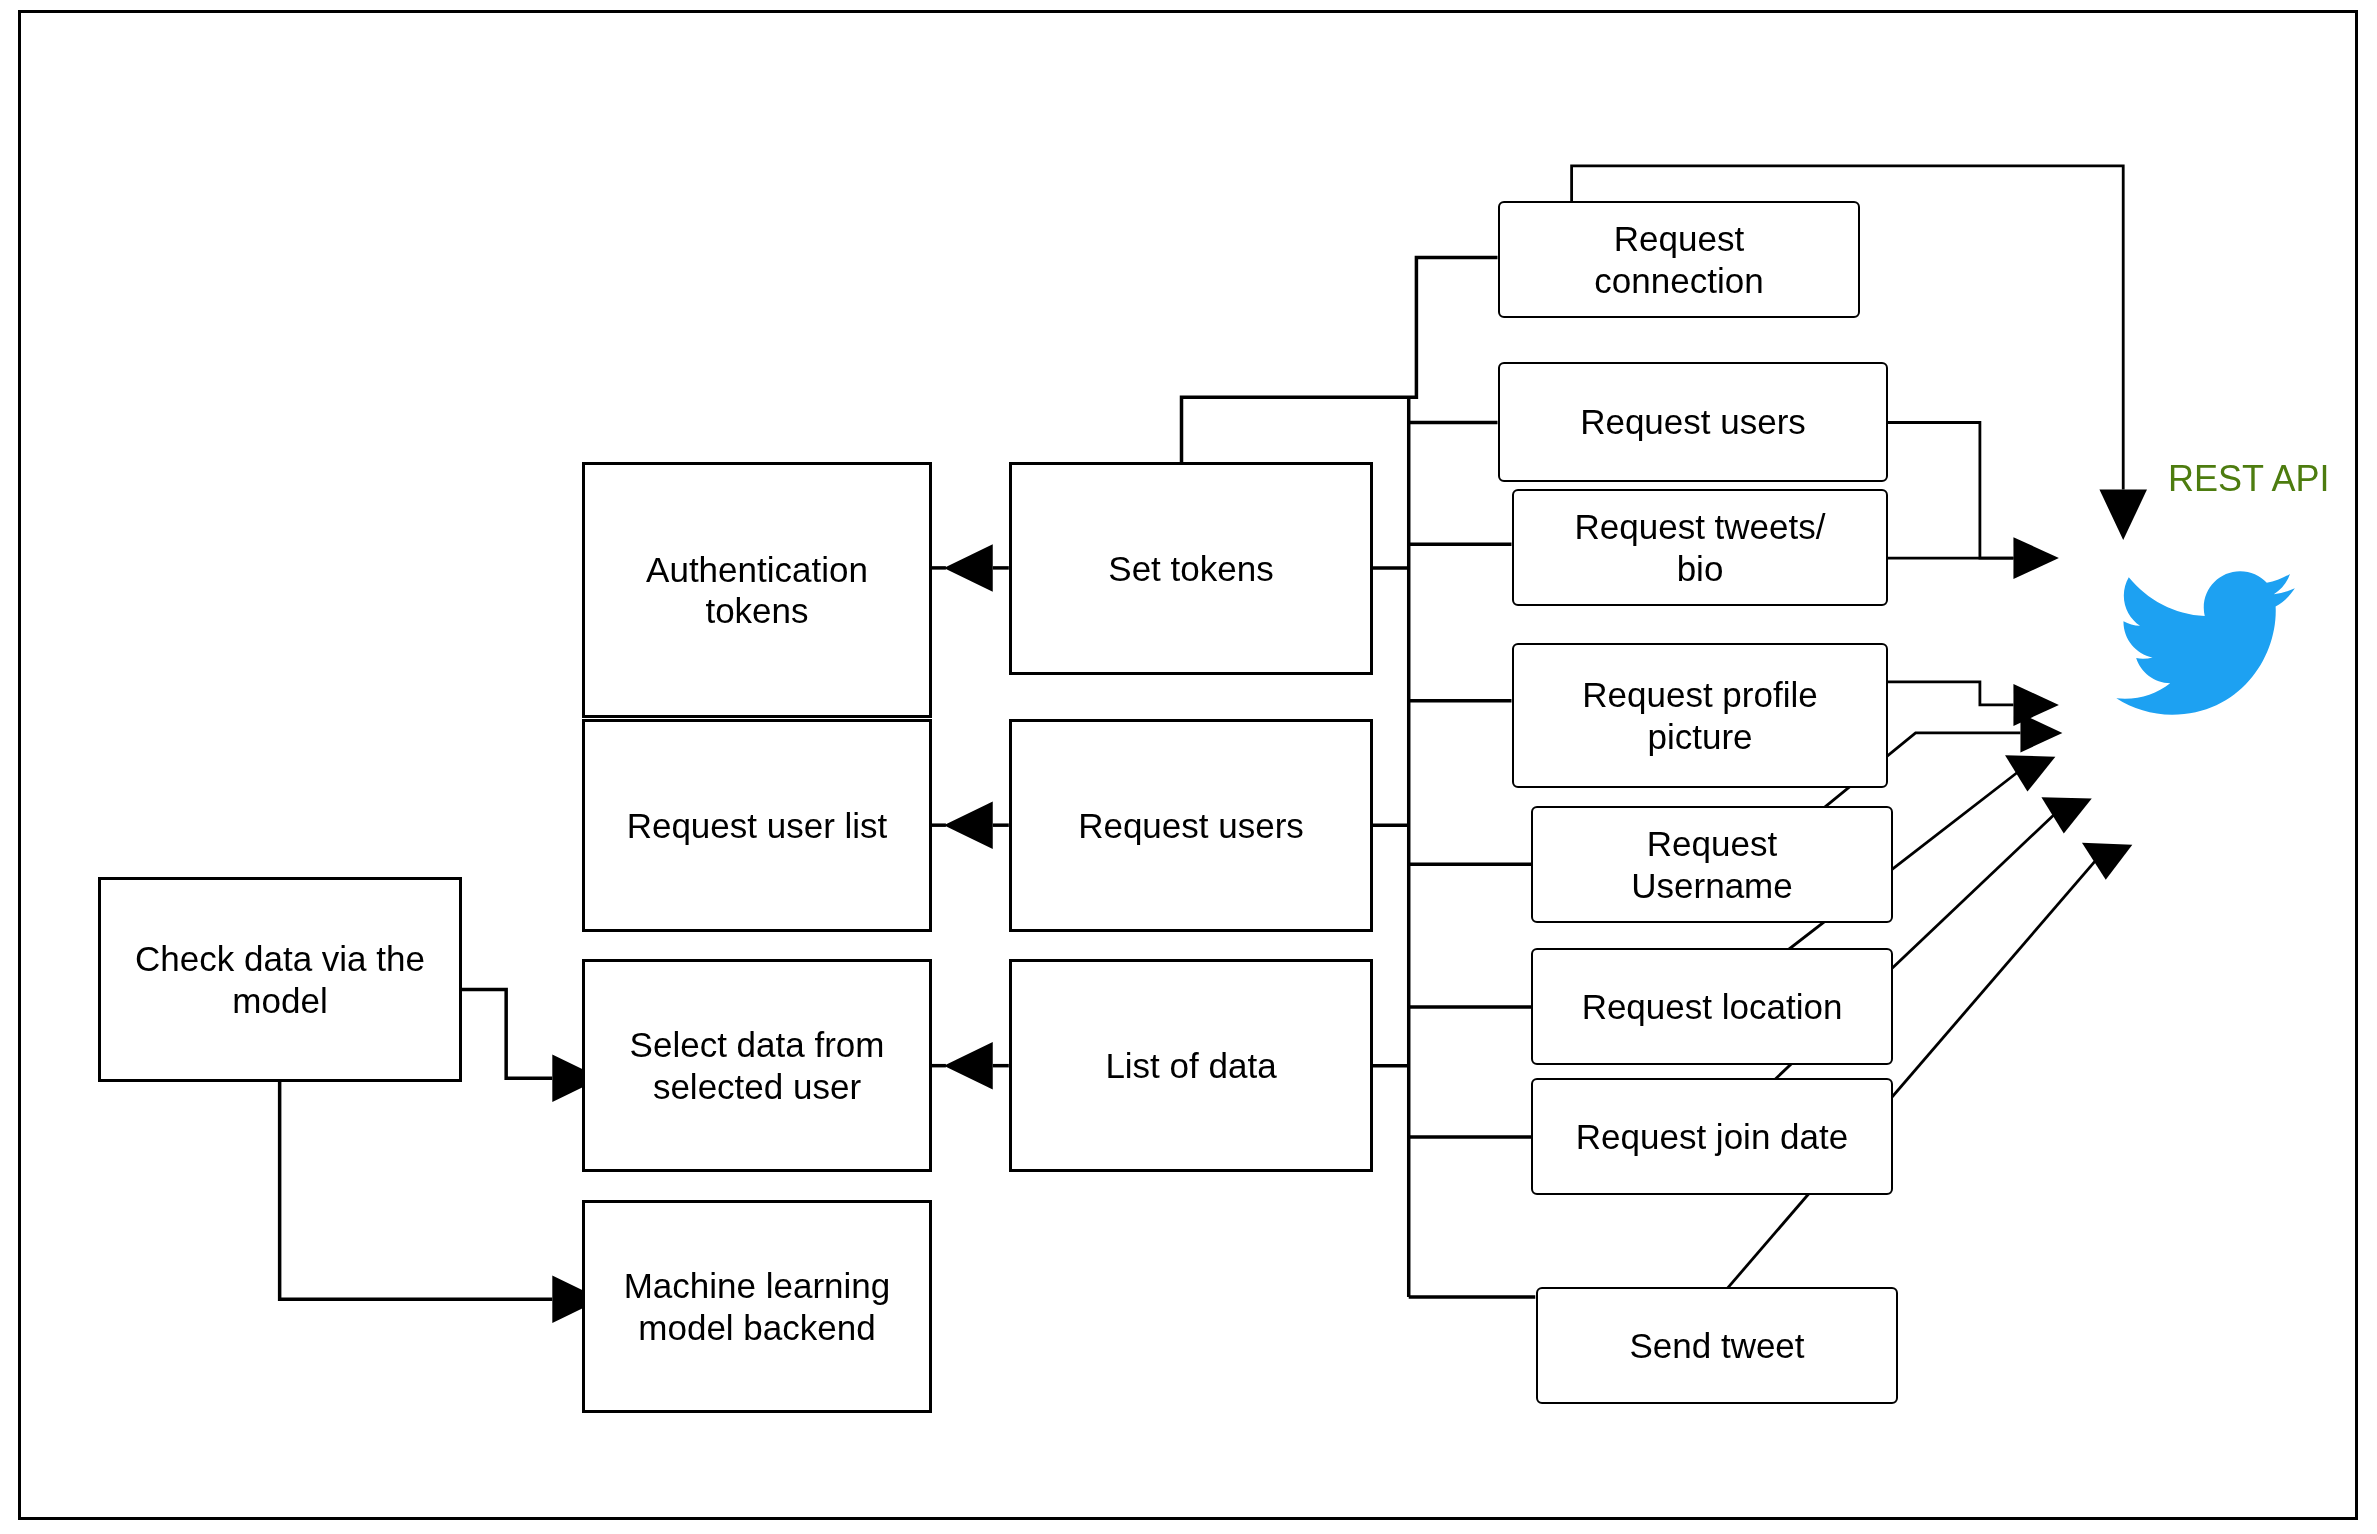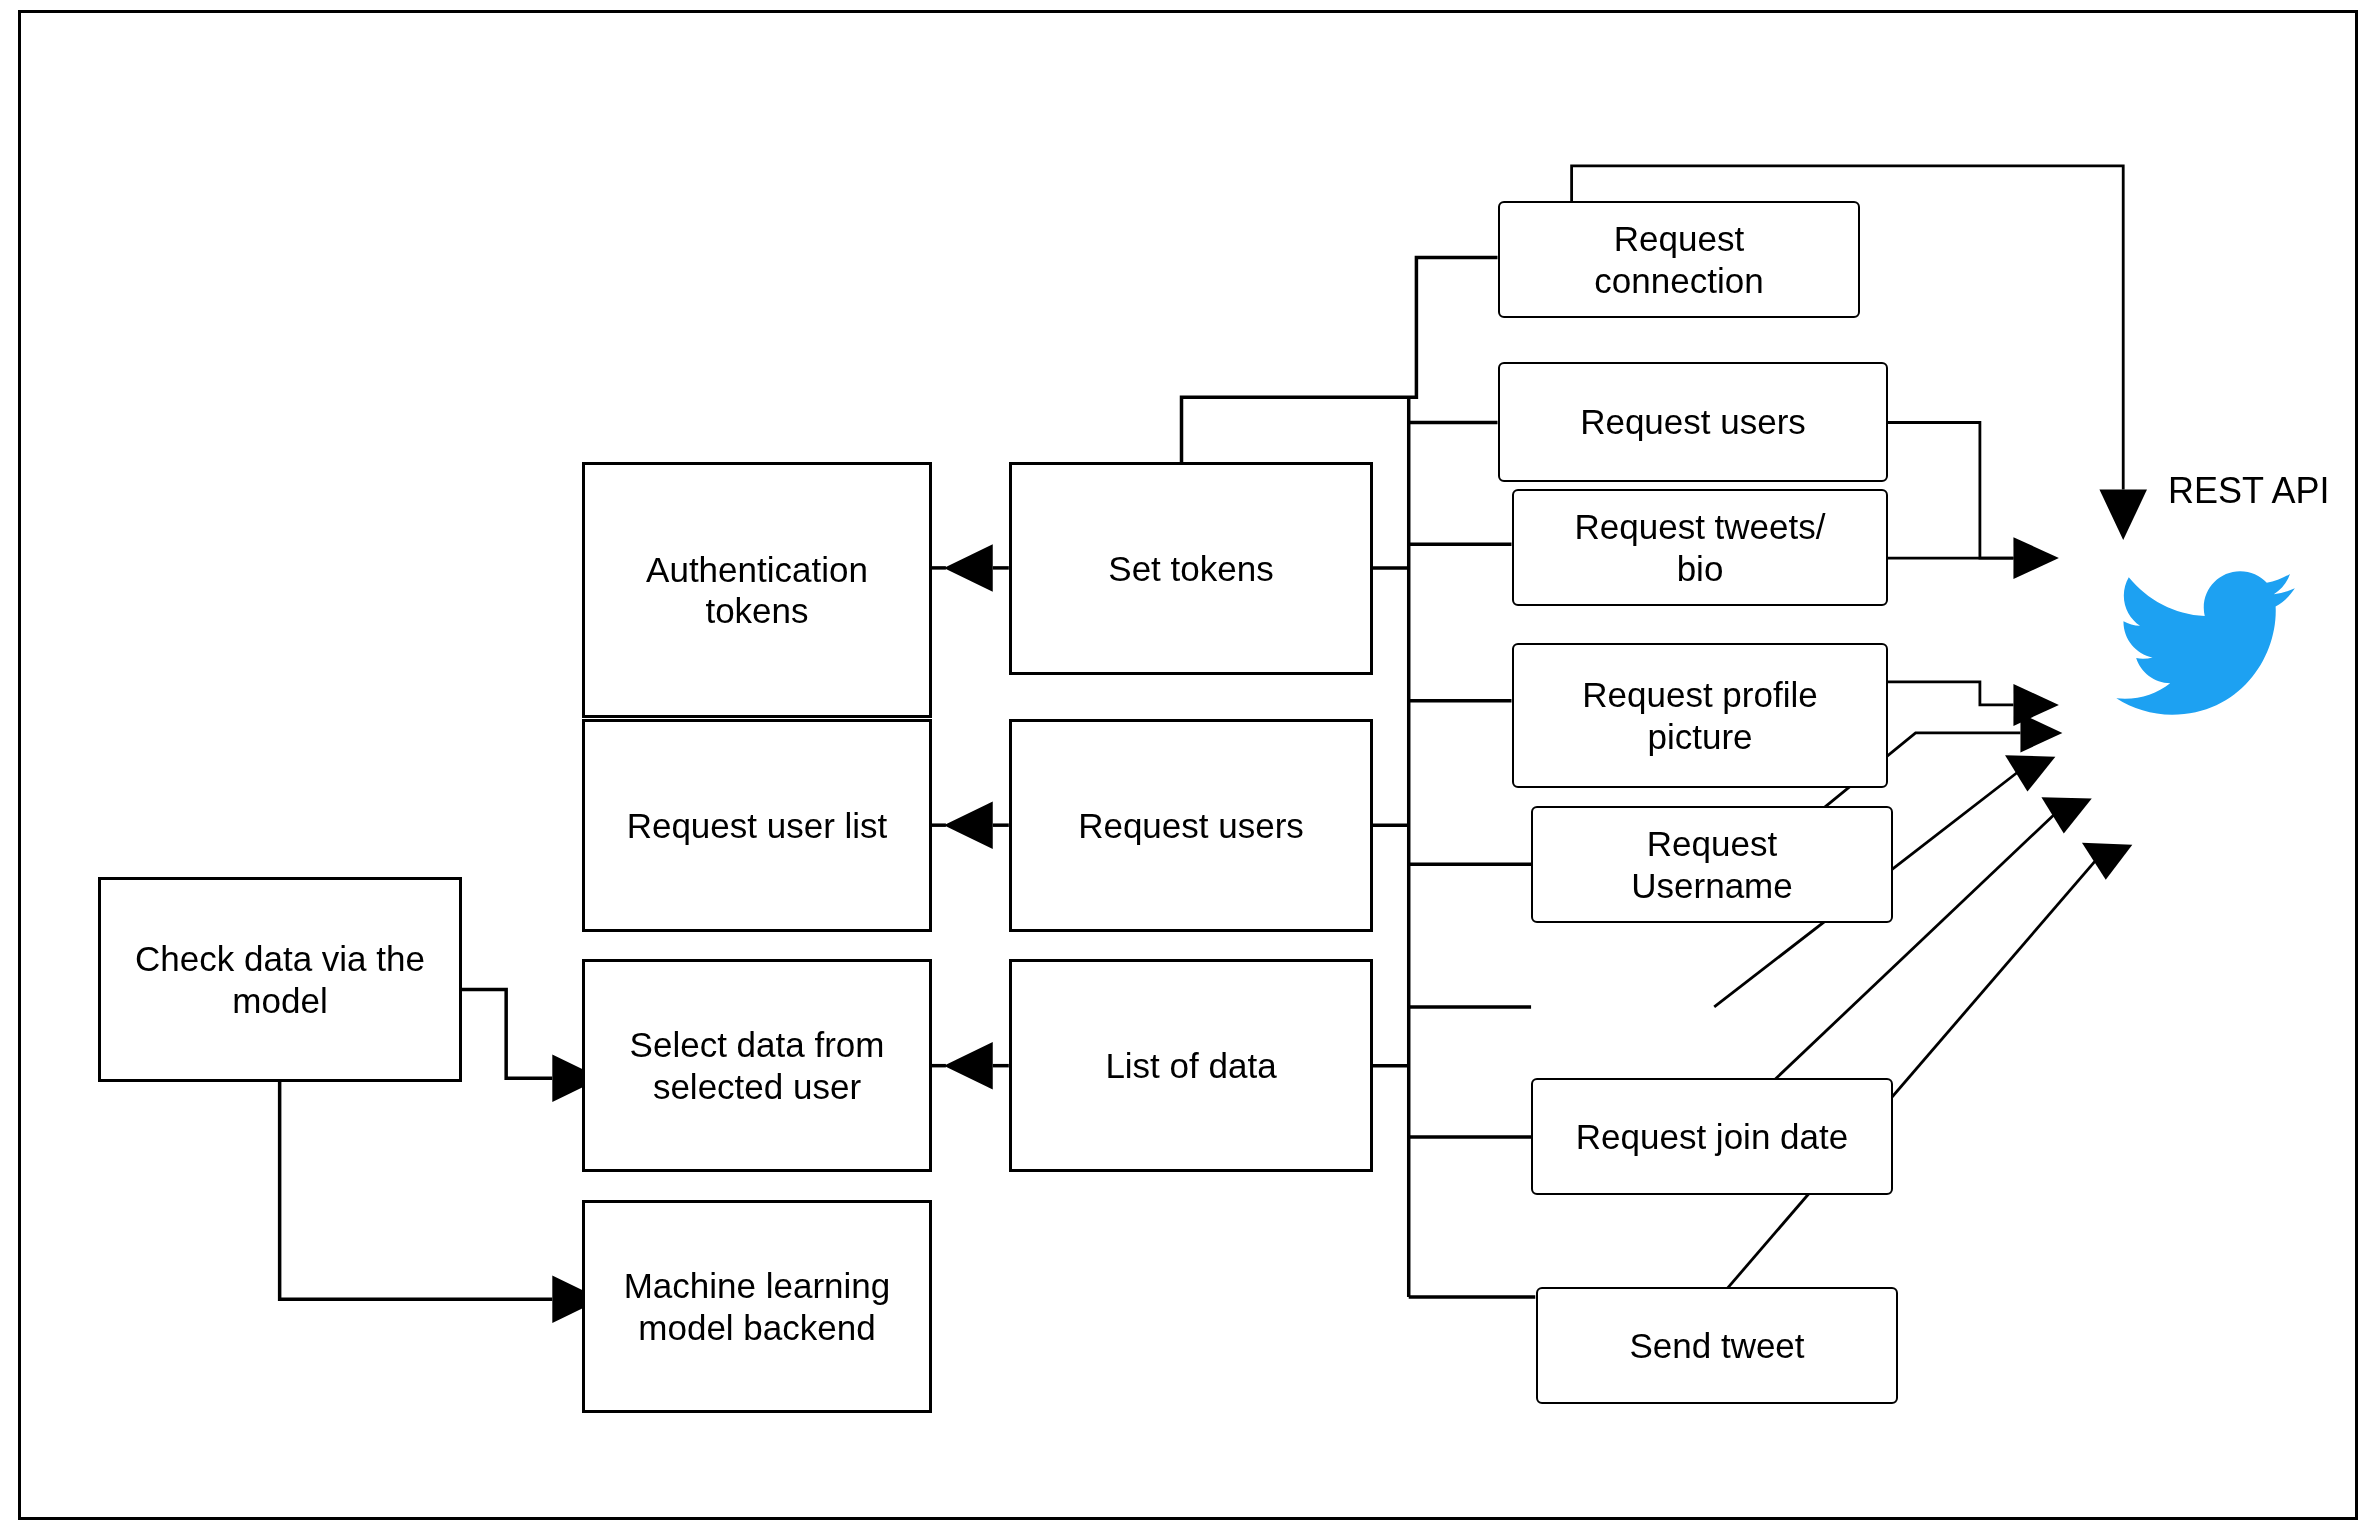--- a/index.html
+++ b/index.html
@@ -43,25 +43,24 @@
     color: #000000;
     font-family: "Liberation Sans", sans-serif;
     font-size: 35px;
     line-height: 1.18;
     padding: 2.8px 7px;
     white-space: pre-line;
   }
   .node.thin { border-width: 2.8px; border-radius: 6px; }
   .plain-label {
     position: absolute;
-    color: #000000;
+    color: #4d7c0f;
     font-family: "Liberation Sans", sans-serif;
     font-size: 36px;
     white-space: nowrap;
-    margin-top: 12px;
   }
   .bird {
     position: absolute;
     left: 2116px;
     top: 570px;
     width: 179px;
     height: 155px;
   }
 </style>
 </head>
@@ -201,20 +200,21 @@
 
   <div class="node thin" style="left:1512px; top:489px; width:376px; height:117px;">Request tweets/
 bio</div>
 
   <div class="node thin" style="left:1512px; top:643px; width:376px; height:145px;">Request profile
 picture</div>
 
   <div class="node thin" style="left:1531px; top:806px; width:362px; height:117px;">Request
 Username</div>
 
+  <div class="node thin" style="left:1531px; top:948px; width:362px; height:117px;">Request location</div>
 
   <div class="node thin" style="left:1531px; top:1078px; width:362px; height:117px;">Request join date</div>
 
   <div class="node thin" style="left:1536px; top:1239px; width:362px; height:117px;margin-top:48px;">Send tweet</div>
 
   <div class="plain-label" style="left:2168px; top:458px;">REST API</div>
 
   <svg class="bird" viewBox="0 0 256 222">
     <path fill="#1DA1F2" d="M256,26.3c-9.4,4.2-19.5,7-30.1,8.3c10.8-6.5,19.1-16.8,23.1-29c-10.1,6-21.3,10.3-33.2,12.7
       C206.2,8.2,192.6,1.9,177.6,1.9c-28.8,0-52.1,23.3-52.1,52.1c0,4.1,0.5,8.1,1.4,11.9C83.5,63.7,44.3,42.5,18.1,10.3

